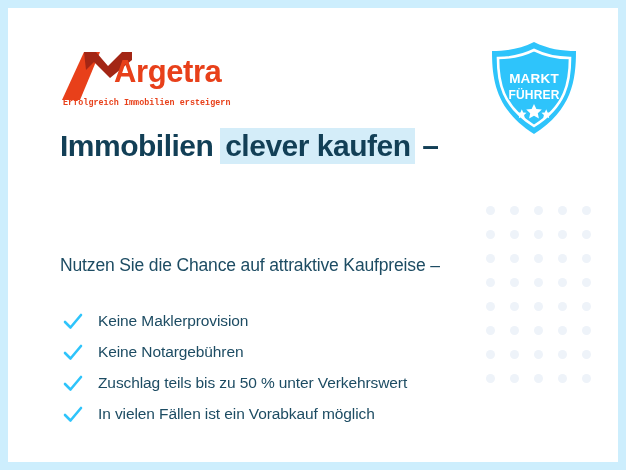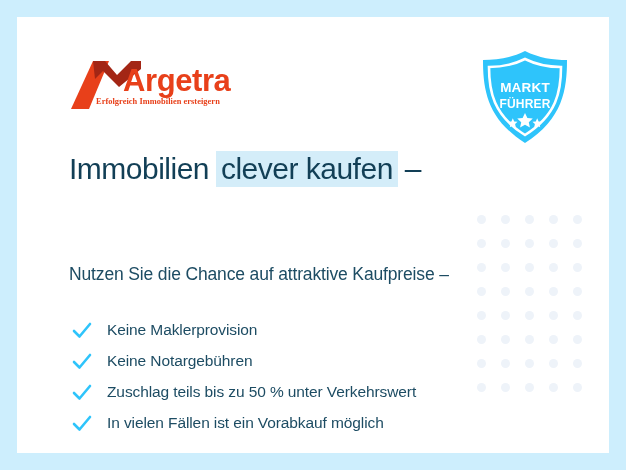--- a/index.html
+++ b/index.html
@@ -10,21 +10,21 @@
     overflow: hidden;
     font-family: "Liberation Sans", sans-serif;
     background: #ffffff;
   }
 
   #ad-banner {
     position: relative;
     width: 626px;
     height: 470px;
     background: #cdeefd;
-    padding: 17px;
+    padding: 8px;
   }
 
   .inner-surface {
     position: relative;
     width: 100%;
     height: 100%;
     background: #ffffff;
     overflow: hidden;
   }
 
@@ -74,28 +74,27 @@
     font-family: "Liberation Sans", sans-serif;
     font-size: 31px;
     font-weight: bold;
     color: #e8401a;
     letter-spacing: -0.4px;
     line-height: 1;
   }
   .logo-tagline {
     position: absolute;
     left: 1px;
-    top: 40px;
-    font-family: Liberation Serif, serif;
+    top: 50px;
+    font-family: Liberation Mono, monospace;
     font-size: 8.4px;
     font-weight: bold;
     color: #e8401a;
     letter-spacing: 0.05px;
     white-space: nowrap;
-    margin-left: 24px;
   }
 
   
   .badge {
     position: absolute;
     right: 38px;
     top: 32px;
     width: 92px;
     height: 96px;
   }
@@ -112,24 +111,24 @@
     font-size: 12px;
     font-weight: bold;
     fill: #ffffff;
     letter-spacing: 0.2px;
   }
 
   
   .headline {
     position: absolute;
     left: 52px;
-    top: 134px;
+    top: 120px;
     font-family: "Liberation Sans", sans-serif;
     font-size: 30px;
-    font-weight: normal;
+    font-weight: bold;
     color: #123f56;
     line-height: 1.19;
     letter-spacing: -0.5px;
   }
   .headline .hl-row { white-space: nowrap; }
   .headline .mark {
     background: #d4edf9;
     padding: 1px 5px 2px 5px;
     margin: 0 -1px;
   }

